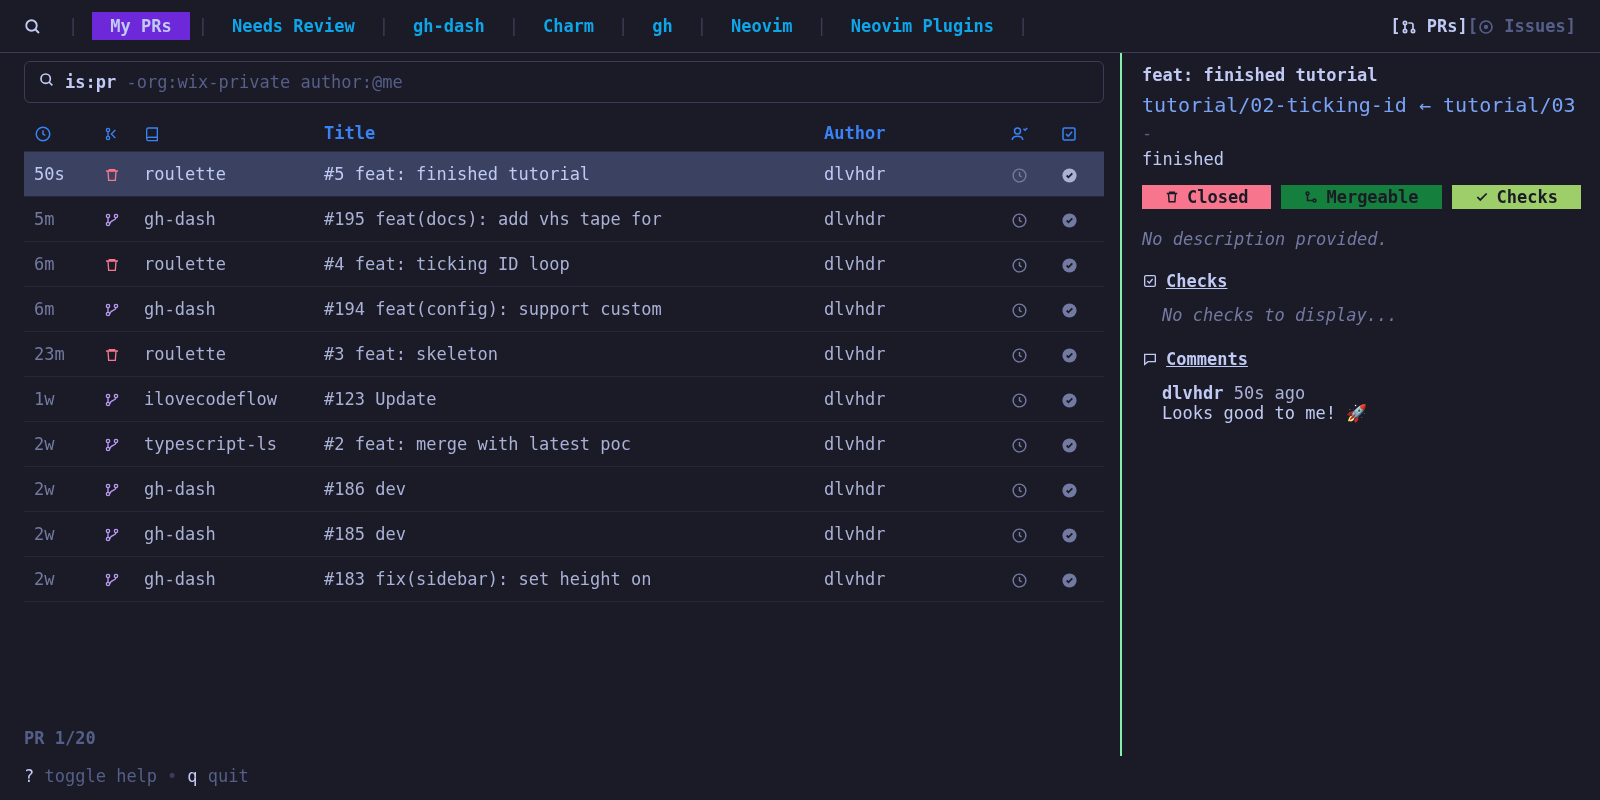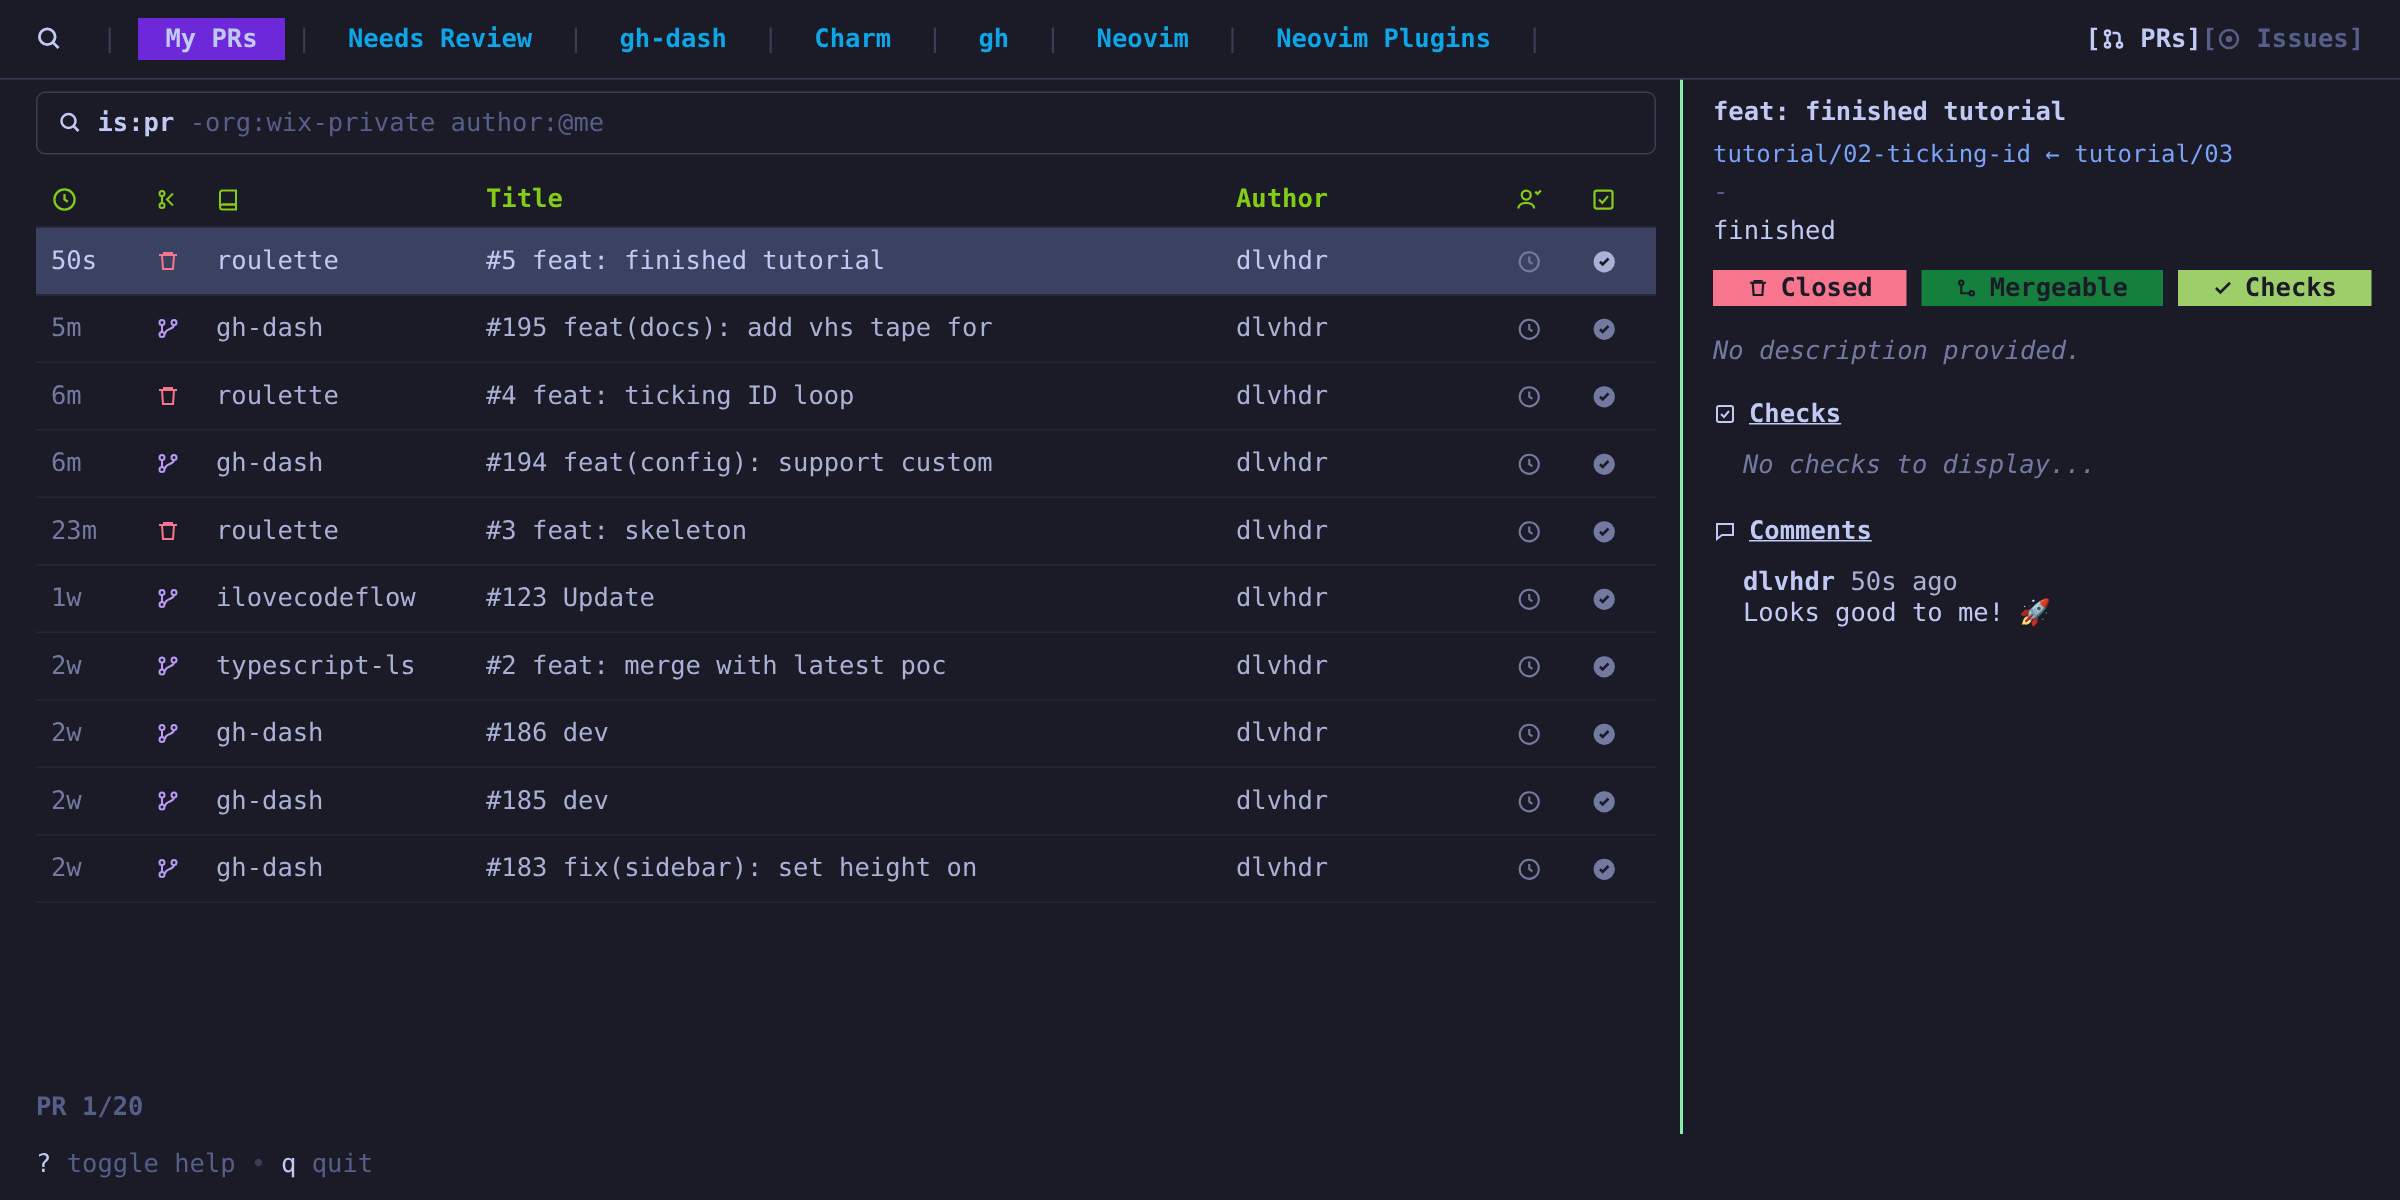--- a/index.html
+++ b/index.html
@@ -37,31 +37,30 @@
 .right-switcher { display: flex; gap: 0; font-weight: bold; }
 .switch-item { color: #565f89; }
 .switch-item.active { color: #c0caf5; }
 .main-area { display: flex; flex: 1; overflow: hidden; }
 .left-pane { flex: 1; display: flex; flex-direction: column; padding: 8px 16px 0 24px; overflow: hidden; }
 .search-bar {
   border: 1px solid #3b3d57;
   border-radius: 6px;
   padding: 10px 14px;
   display: flex;
-  align-items: center;
   gap: 10px;
   margin-bottom: 12px;
   background: #1a1b26;
 }
 .search-bar .q-prefix { color: #c0caf5; font-weight: bold; }
 .search-bar .q-rest { color: #565f89; }
 .table-header {
   display: flex;
   padding: 8px 10px;
-  color: #84cc16;
+  color: #3b82f6;
   font-weight: bold;
   border-bottom: 1px solid #2a2c3f;
 }
 .col-time { width: 70px; }
 .col-icon { width: 40px; text-align: left; }
 .col-repo { width: 180px; }
 .col-title { flex: 1; }
 .col-author { width: 170px; }
 .col-review { width: 50px; text-align: center; }
 .col-check { width: 50px; text-align: center; }
@@ -88,21 +87,21 @@
 .right-pane {
   width: 480px;
   border-left: 2px solid #86efac;
   padding: 12px 20px;
   display: flex;
   flex-direction: column;
   gap: 6px;
   overflow: hidden;
 }
 .pr-title { color: #c0caf5; font-weight: bold; margin-bottom: 2px; }
-.branch-line { color: #7aa2f7; font-size: 16px; }
+.branch-line { color: #7aa2f7; font-size: 20px; }
 .branch-dash { color: #565f89; }
 .subtitle { color: #c0caf5; margin-bottom: 10px; }
 .badges { display: flex; gap: 10px; margin-bottom: 14px; }
 .badge {
   padding: 2px 23px;
   font-weight: bold;
   color: #1a1b26;
   display: inline-flex;
   align-items: center;
   gap: 8px;

